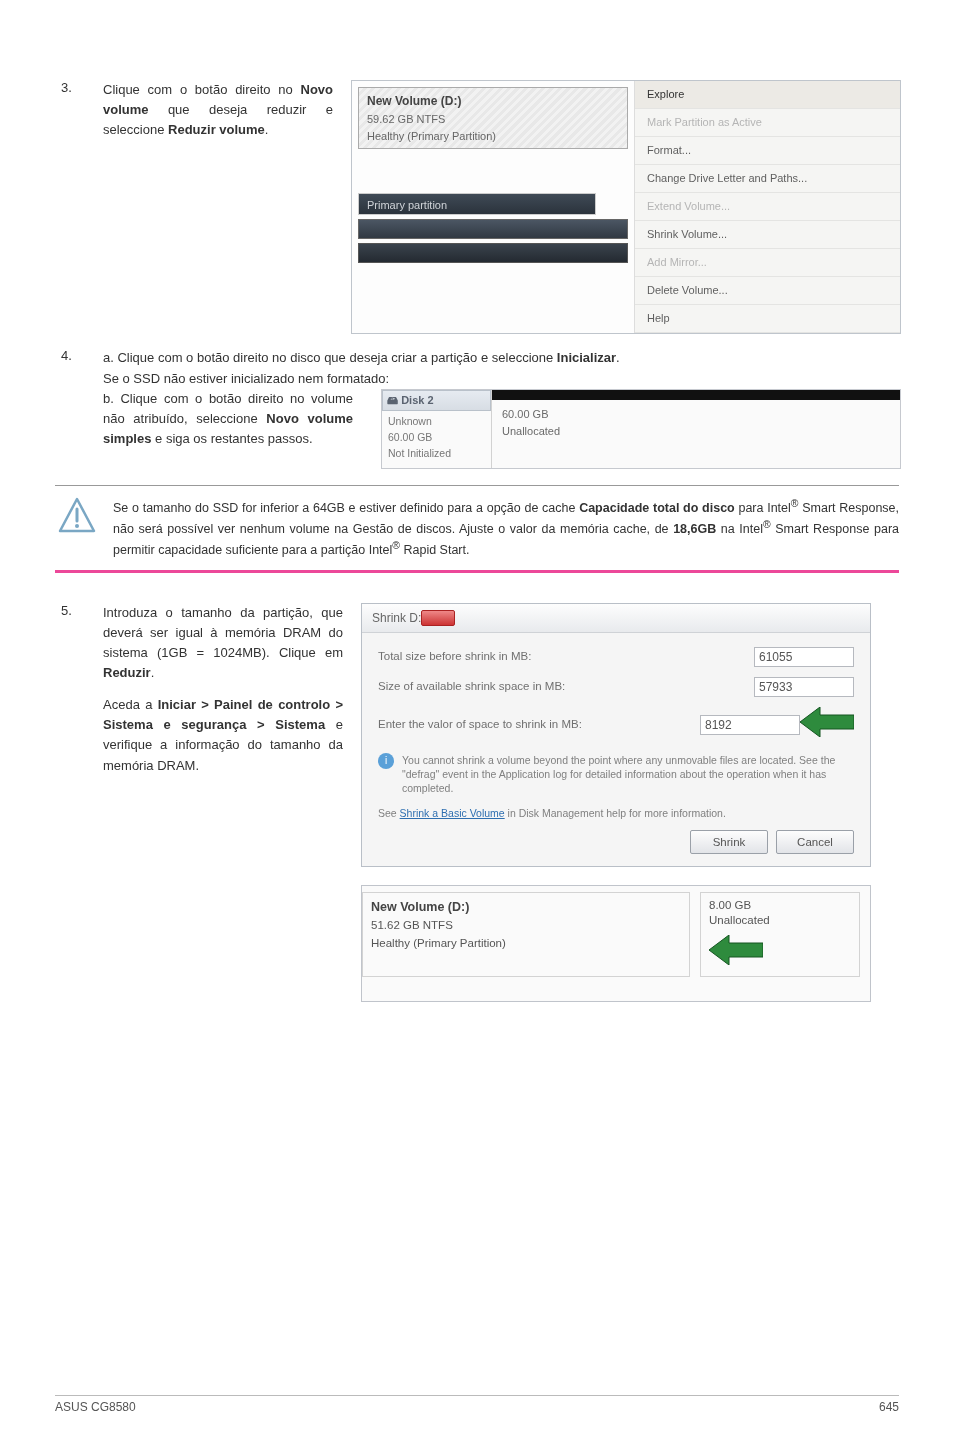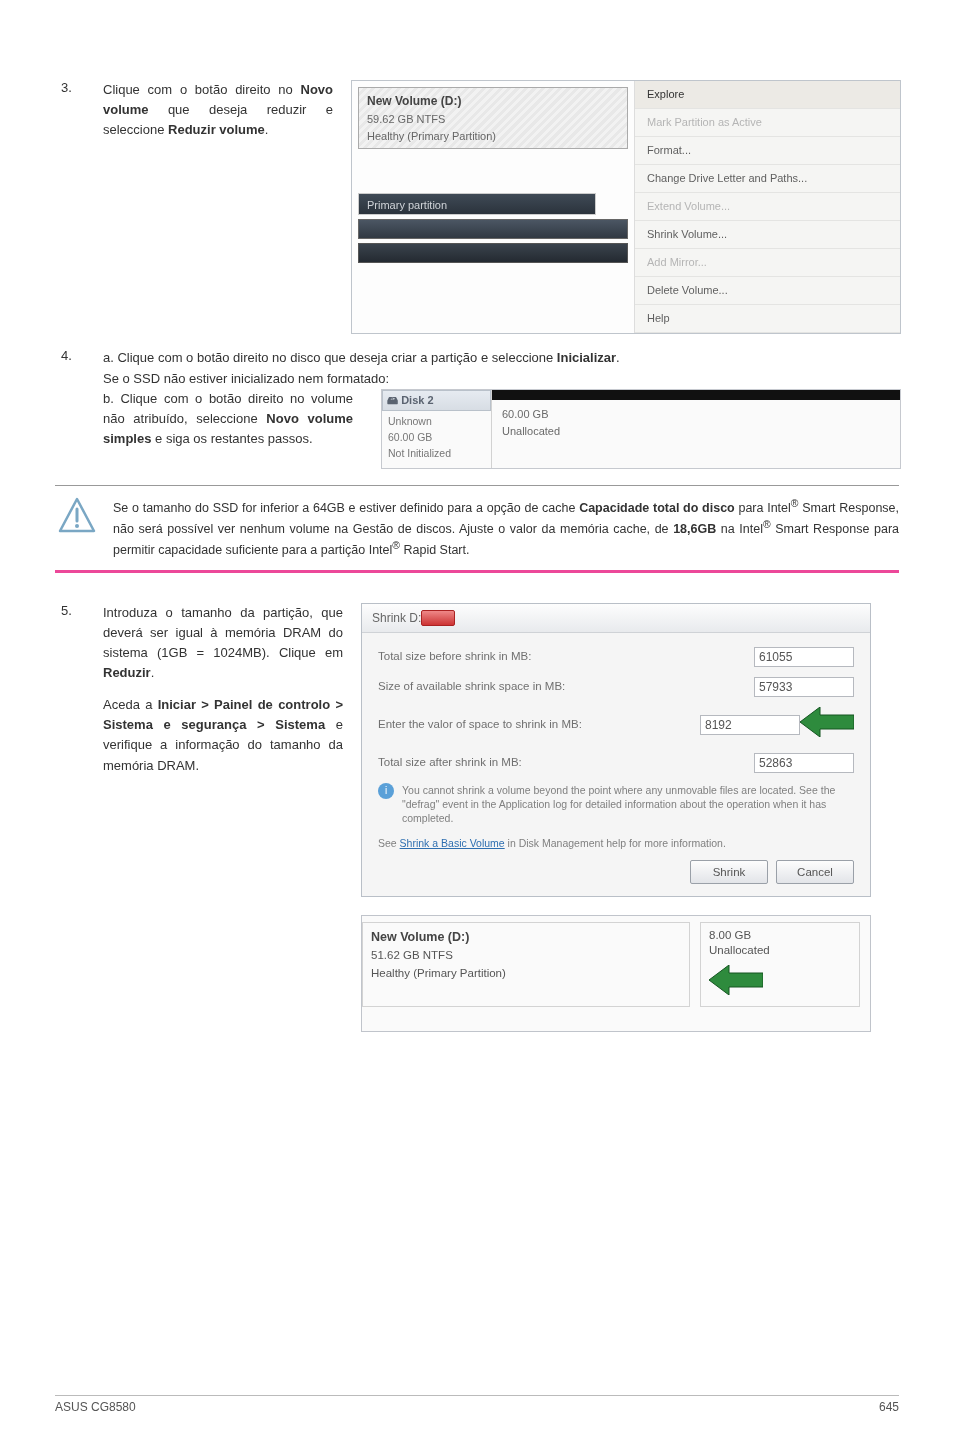--- a/index.html
+++ b/index.html
@@ -203,24 +203,20 @@
             <span>Enter the valor of space to shrink in MB:</span>
             <span style="display:flex;align-items:center;">
               <input value="8192" style="">
               <span class="big-arrow">
                 <svg viewBox="0 0 54 30">
                     <path d="M54 8 L20 8 L20 0 L0 15 L20 30 L20 22 L54 22 Z" fill="#2e8b3d" stroke="#145520" stroke-width="1"></path>
                   </svg>
               </span>
             </span>
           </div>
-          <div class="ss5-row">
-            <span>Total size after shrink in MB:</span>
-            <input readonly="" value="52863" style="">
-          </div>
           <div class="ss5-info">
             <span class="ico">i</span>
             <span>You cannot shrink a volume beyond the point where any unmovable files are located. See the "defrag" event in the Application log for detailed information about the operation when it has completed.</span>
           </div>
           <div style="font-size:10.5px;color:#808080;">
             <span>See </span><span class="ss5-link">Shrink a Basic Volume</span><span> in Disk Management help for more information.</span>
           </div>
           <div class="ss5-btns">
             <button>Shrink</button>
             <button>Cancel</button>

